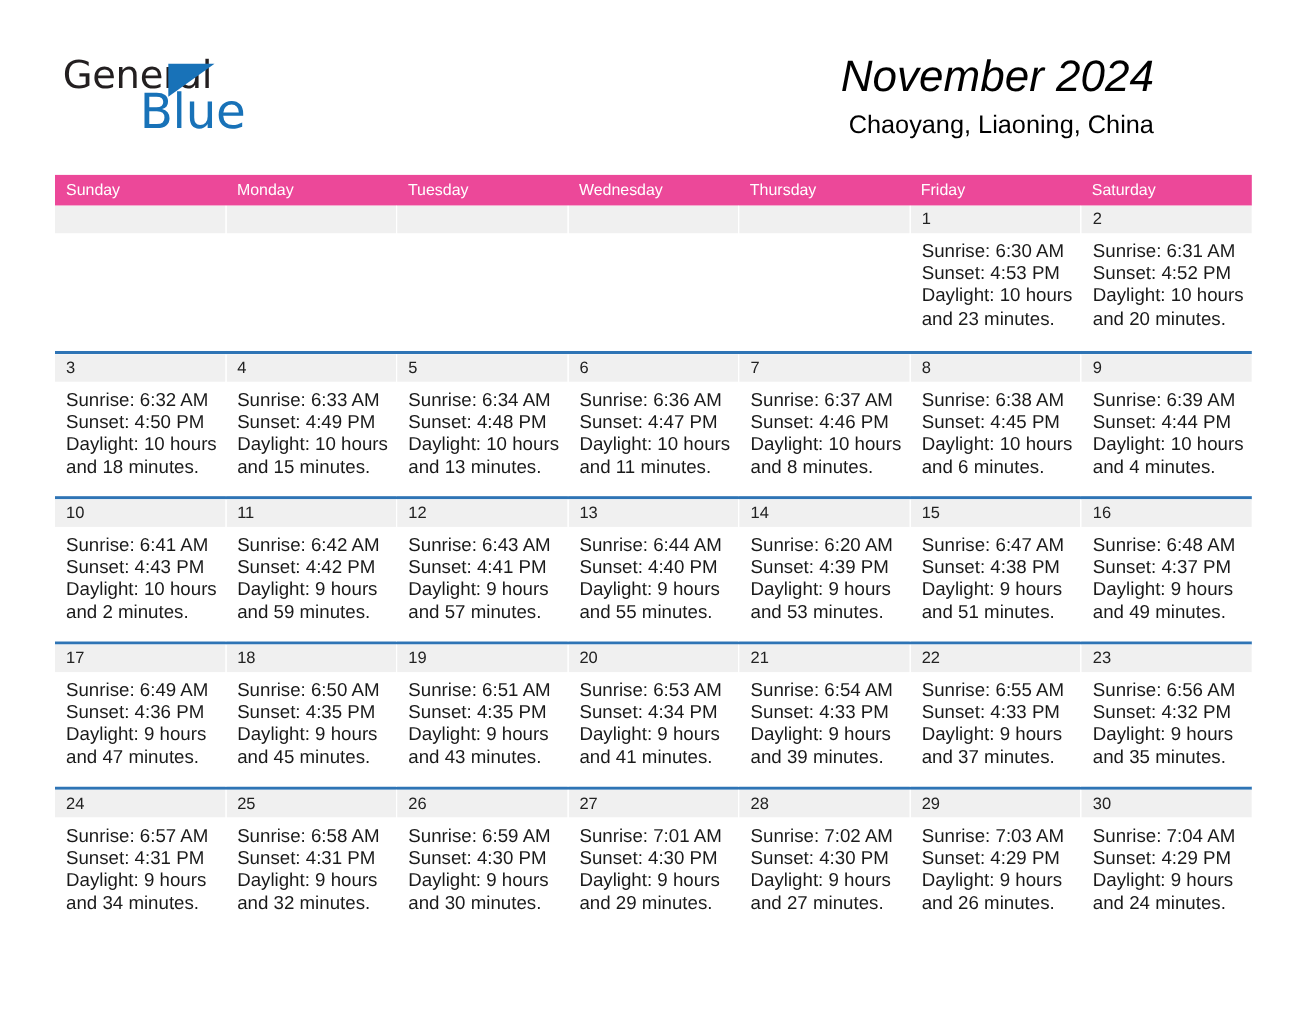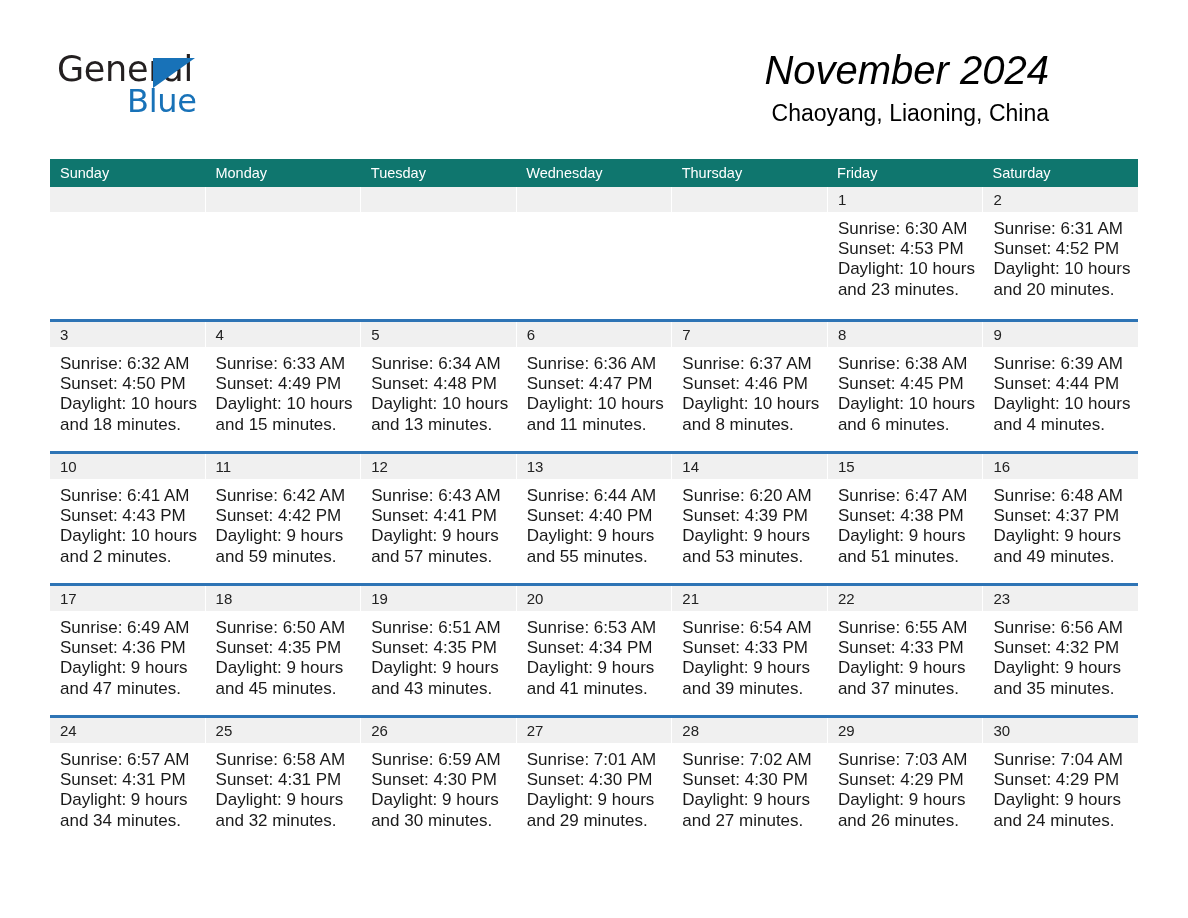--- a/index.html
+++ b/index.html
@@ -52,21 +52,21 @@
     top: 6px;
     width: 0;
     height: 0;
     border-left: 42px solid #1872b8;
     border-bottom: 30px solid transparent;
   }
   .logo-blue {
     position: absolute;
     left: 70px;
     top: 32px;
-    font-size: 32px;
+    font-size: 44px;
     line-height: 35px;
     letter-spacing: -0.3px;
     color: #1872b8;
     font-family: "DejaVu Sans", sans-serif;
     font-weight: 400;
   }
 
   .title-block {
     position: absolute;
     right: 50px;
@@ -92,21 +92,21 @@
 
   
   .calendar {
     position: absolute;
     left: 50px;
     top: 159px;
     width: 1088px;
   }
   .weekdays {
     display: flex;
-    background: #0f766e;
+    background: #ec4899;
     height: 28px;
   }
   .weekday {
     flex: 1 1 0;
     color: #ffffff;
     font-size: 14.5px;
     line-height: 28px;
     padding-left: 10px;
     box-sizing: border-box;
     white-space: nowrap;

